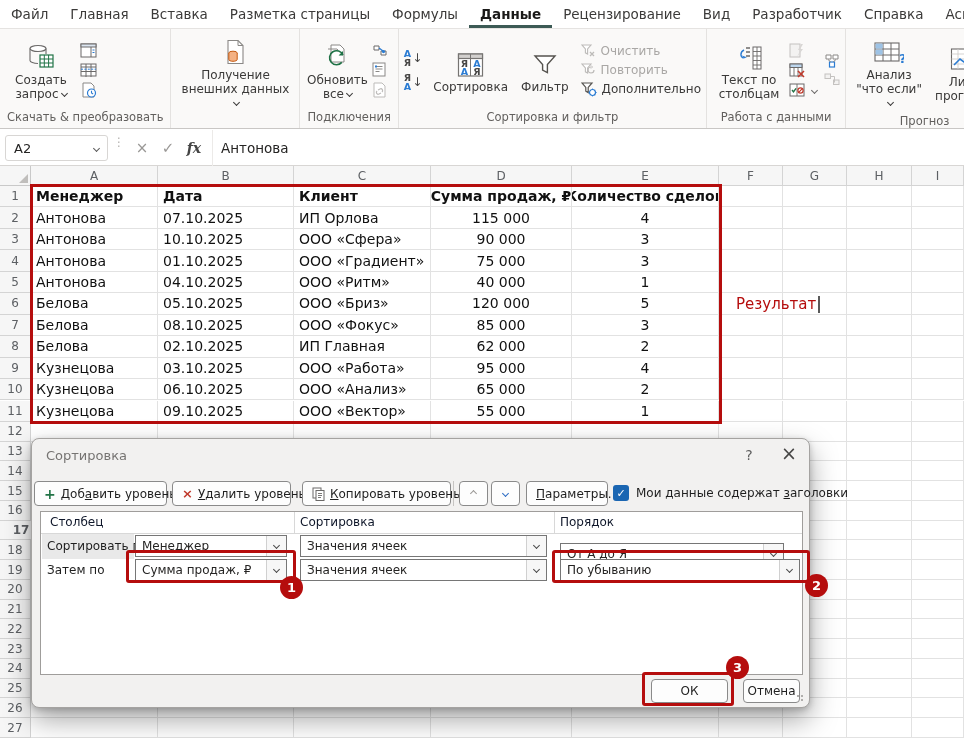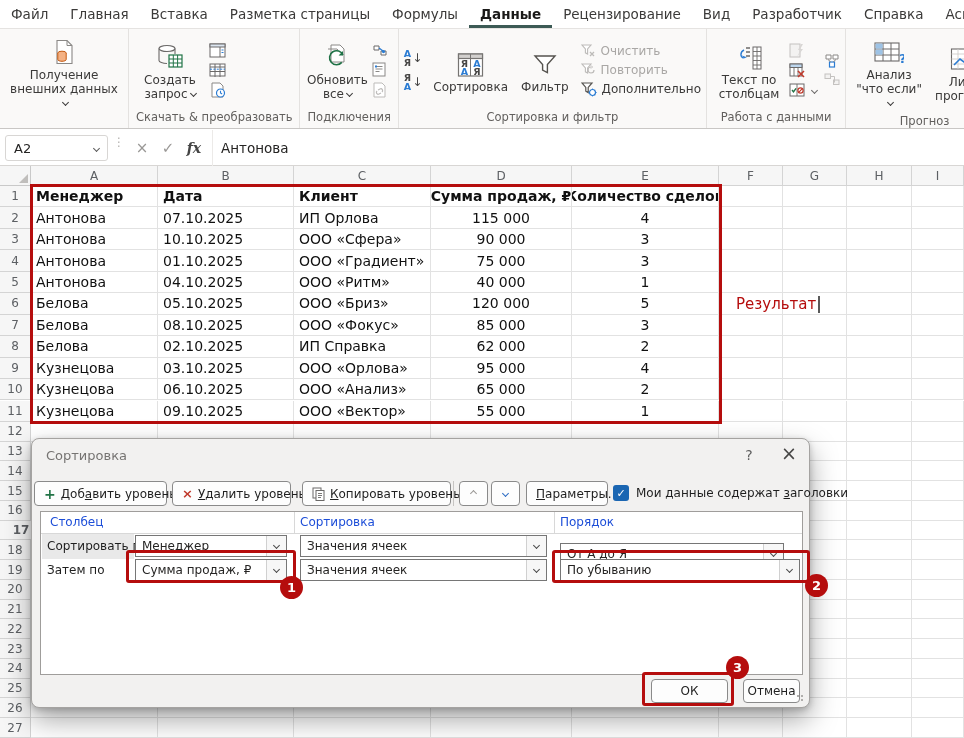--- a/index.html
+++ b/index.html
@@ -50,21 +50,21 @@
   .dhelp{position:absolute;left:707px;top:8px;font-size:14px;color:#5f5f5f;width:20px;text-align:center}
   .dclose{position:absolute;left:745px;top:3px;font-size:19px;color:#474645;width:24px;text-align:center}
   .tbtn{position:absolute;top:42px;height:25px;background:#fdfdfd;border:1px solid #8a8a8a;border-radius:4px;display:flex;align-items:center;gap:5px;padding:0 9px;font-size:12px;color:#1f1f1f;white-space:nowrap}
   .tsep{position:absolute;left:421px;top:42px;height:25px;border-left:1px solid #c6c4c2}
   .u{text-decoration:underline}
   .plus{color:#217346;font-weight:bold;font-size:14px}
   .redx{color:#c0392b;font-weight:bold;font-size:13px}
   .cbx{position:absolute;left:581px;top:46px;width:16px;height:16px;background:#1b66b2;border-radius:3px;color:#fff;font-size:11px;display:flex;align-items:center;justify-content:center}
   .cbxlabel{position:absolute;left:604px;top:47px;font-size:12px;color:#1f1f1f;white-space:nowrap}
   .sortlist{position:absolute;left:8px;top:72px;width:763px;height:164px;background:#fff;border:1px solid #9f9d9b}
-  .slhdr{position:absolute;top:3px;font-size:12px;color:#1d4ed8}
+  .slhdr{position:absolute;top:3px;font-size:12px;color:#0f172a}
   .slhline{position:absolute;left:0;right:0;top:21px;border-top:1px solid #d8d8d8}
   .slvline{position:absolute;top:0;height:21px;border-left:1px solid #d8d8d8}
   .rowlabelbg{position:absolute;left:1px;top:22px;width:92px;height:25px;background:#e9e9e9}
   .rowlabel{position:absolute;font-size:12px;color:#1f1f1f}
   .combo{position:absolute;height:22px;background:#fff;border:1px solid #767676;display:flex;align-items:stretch}
   .combo .val{flex:1;display:flex;align-items:center;padding-left:6px;font-size:12px;white-space:nowrap;overflow:hidden}
   .combo .dd{width:20px;border-left:1px solid #d0d0d0;background:#f7f7f7;display:flex;align-items:center;justify-content:center;color:#4a4a4a}
   .dlgbtn{position:absolute;top:240px;height:24px;background:#fdfdfd;border:1px solid #8a8a8a;border-radius:4px;display:flex;align-items:center;justify-content:center;font-size:12px;color:#1f1f1f}
   .grip{position:absolute;right:5px;bottom:5px;width:8px;height:8px;background:radial-gradient(circle at 2px 2px,#b0aeac 1px,transparent 1.2px),radial-gradient(circle at 6px 2px,#b0aeac 1px,transparent 1.2px),radial-gradient(circle at 6px 6px,#b0aeac 1px,transparent 1.2px)}
   
@@ -91,37 +91,20 @@
         <div class="mtab">Справка</div>
         <div class="mtab">Acrobat</div>
       </div>
 
   </div>
 
   <div class="ribbon">
 
     <div class="rgroup">
       <div class="rcontent">
-        <div class="bigbtn" style="width:118px">
-          <span class="bicon">
-            <svg width="26" height="27" viewBox="0 0 26 27">
-                <path d="M6 1.5h10l5 5v18H6z" fill="#fff" stroke="#8a8886" stroke-width="1.1"></path>
-                <path d="M16 1.5v5h5" fill="none" stroke="#8a8886"></path>
-                <ellipse cx="11" cy="14" rx="4.2" ry="1.8" fill="#f4b183" stroke="#c55a11"></ellipse>
-                <path d="M6.8 14v6.5c0 1 1.9 1.8 4.2 1.8s4.2-.8 4.2-1.8V14" fill="#f4b183" stroke="#c55a11"></path>
-              </svg>
-          </span>
-          <span><span>Получение внешних данных</span><span class="cv"></span></span>
-        </div>
-      </div>
-      <div class="rlabel"></div>
-    </div>
-
-    <div class="rgroup">
-      <div class="rcontent">
         <div class="bigbtn" style="width:72px">
           <span class="bicon">
             <svg width="28" height="28" viewBox="0 0 28 28">
                 <ellipse cx="11" cy="5.5" rx="8" ry="3" fill="#fff" stroke="#6b6968" stroke-width="1.1"></ellipse>
                 <path d="M3 5.5v12c0 1.6 3.6 3 8 3" fill="none" stroke="#6b6968" stroke-width="1.1"></path>
                 <path d="M19 5.5v5.5" stroke="#6b6968" stroke-width="1.1"></path>
                 <rect x="13" y="12" width="13" height="12" fill="#fff" stroke="#217346" stroke-width="1.2"></rect>
                 <path d="M13 16h13M13 20h13M17.3 12v12M21.6 12v12" stroke="#217346" stroke-width="1"></path>
               </svg>
           </span>
@@ -146,20 +129,37 @@
           <span>
               <svg width="17" height="16" viewBox="0 0 17 16">
                 <path d="M3 1h8l3 3v11H3z" fill="#fff" stroke="#8a8886"></path>
                 <circle cx="11.5" cy="11" r="4" fill="#fff" stroke="#2b7cd3" stroke-width="1.2"></circle>
                 <path d="M11.5 8.8V11l1.6 1" stroke="#2b7cd3" stroke-width="1.1" fill="none"></path>
               </svg>
             </span>
         </div>
       </div>
       <div class="rlabel">Скачать &amp; преобразовать</div>
+    </div>
+
+    <div class="rgroup">
+      <div class="rcontent">
+        <div class="bigbtn" style="width:118px">
+          <span class="bicon">
+            <svg width="26" height="27" viewBox="0 0 26 27">
+                <path d="M6 1.5h10l5 5v18H6z" fill="#fff" stroke="#8a8886" stroke-width="1.1"></path>
+                <path d="M16 1.5v5h5" fill="none" stroke="#8a8886"></path>
+                <ellipse cx="11" cy="14" rx="4.2" ry="1.8" fill="#f4b183" stroke="#c55a11"></ellipse>
+                <path d="M6.8 14v6.5c0 1 1.9 1.8 4.2 1.8s4.2-.8 4.2-1.8V14" fill="#f4b183" stroke="#c55a11"></path>
+              </svg>
+          </span>
+          <span><span>Получение внешних данных</span><span class="cv"></span></span>
+        </div>
+      </div>
+      <div class="rlabel"></div>
     </div>
 
     <div class="rgroup">
       <div class="rcontent">
         <div class="bigbtn" style="width:64px">
           <span class="bicon">
             <svg width="28" height="28" viewBox="0 0 28 28">
                 <path d="M8 2h9l4 4v13H8z" fill="#fff" stroke="#8a8886"></path>
                 <path d="M5 6h9l1 1" fill="none" stroke="#8a8886"></path>
                 <path d="M20 12a7 7 0 1 0-1.2 7.4" fill="none" stroke="#1e7145" stroke-width="1.6"></path>
@@ -457,31 +457,31 @@
       <div class="cell" style="left: 294px; top: 148.7px; width: 137px; height: 21.45px;">ООО «Фокус»</div>
       <div class="cell ctr" style="left: 431px; top: 148.7px; width: 141px; height: 21.45px;">85 000</div>
       <div class="cell ctr" style="left: 572px; top: 148.7px; width: 147px; height: 21.45px;">3</div>
       <div class="cell" style="left: 719px; top: 148.7px; width: 64px; height: 21.45px;"></div>
       <div class="cell" style="left: 783px; top: 148.7px; width: 64px; height: 21.45px;"></div>
       <div class="cell" style="left: 847px; top: 148.7px; width: 65px; height: 21.45px;"></div>
       <div class="cell" style="left: 912px; top: 148.7px; width: 52px; height: 21.45px;"></div>
       <div class="rhcell" style="left: 0px; top: 170.15px; width: 31px; height: 21.45px;">8</div>
       <div class="cell" style="left: 31px; top: 170.15px; width: 127px; height: 21.45px;">Белова</div>
       <div class="cell" style="left: 158px; top: 170.15px; width: 136px; height: 21.45px;">02.10.2025</div>
-      <div class="cell" style="left: 294px; top: 170.15px; width: 137px; height: 21.45px;">ИП Справка</div>
+      <div class="cell" style="left: 294px; top: 170.15px; width: 137px; height: 21.45px;">ИП Главная</div>
       <div class="cell ctr" style="left: 431px; top: 170.15px; width: 141px; height: 21.45px;">62 000</div>
       <div class="cell ctr" style="left: 572px; top: 170.15px; width: 147px; height: 21.45px;">2</div>
       <div class="cell" style="left: 719px; top: 170.15px; width: 64px; height: 21.45px;"></div>
       <div class="cell" style="left: 783px; top: 170.15px; width: 64px; height: 21.45px;"></div>
       <div class="cell" style="left: 847px; top: 170.15px; width: 65px; height: 21.45px;"></div>
       <div class="cell" style="left: 912px; top: 170.15px; width: 52px; height: 21.45px;"></div>
       <div class="rhcell" style="left: 0px; top: 191.6px; width: 31px; height: 21.45px;">9</div>
       <div class="cell" style="left: 31px; top: 191.6px; width: 127px; height: 21.45px;">Кузнецова</div>
       <div class="cell" style="left: 158px; top: 191.6px; width: 136px; height: 21.45px;">03.10.2025</div>
-      <div class="cell" style="left: 294px; top: 191.6px; width: 137px; height: 21.45px;">ООО «Орлова»</div>
+      <div class="cell" style="left: 294px; top: 191.6px; width: 137px; height: 21.45px;">ООО «Работа»</div>
       <div class="cell ctr" style="left: 431px; top: 191.6px; width: 141px; height: 21.45px; text-align: right;">95 000</div>
       <div class="cell ctr" style="left: 572px; top: 191.6px; width: 147px; height: 21.45px;">4</div>
       <div class="cell" style="left: 719px; top: 191.6px; width: 64px; height: 21.45px;"></div>
       <div class="cell" style="left: 783px; top: 191.6px; width: 64px; height: 21.45px;"></div>
       <div class="cell" style="left: 847px; top: 191.6px; width: 65px; height: 21.45px;"></div>
       <div class="cell" style="left: 912px; top: 191.6px; width: 52px; height: 21.45px;"></div>
       <div class="rhcell" style="left: 0px; top: 213.05px; width: 31px; height: 21.45px;">10</div>
       <div class="cell" style="left: 31px; top: 213.05px; width: 127px; height: 21.45px;">Кузнецова</div>
       <div class="cell" style="left: 158px; top: 213.05px; width: 136px; height: 21.45px;">06.10.2025</div>
       <div class="cell" style="left: 294px; top: 213.05px; width: 137px; height: 21.45px;">ООО «Анализ»</div>

